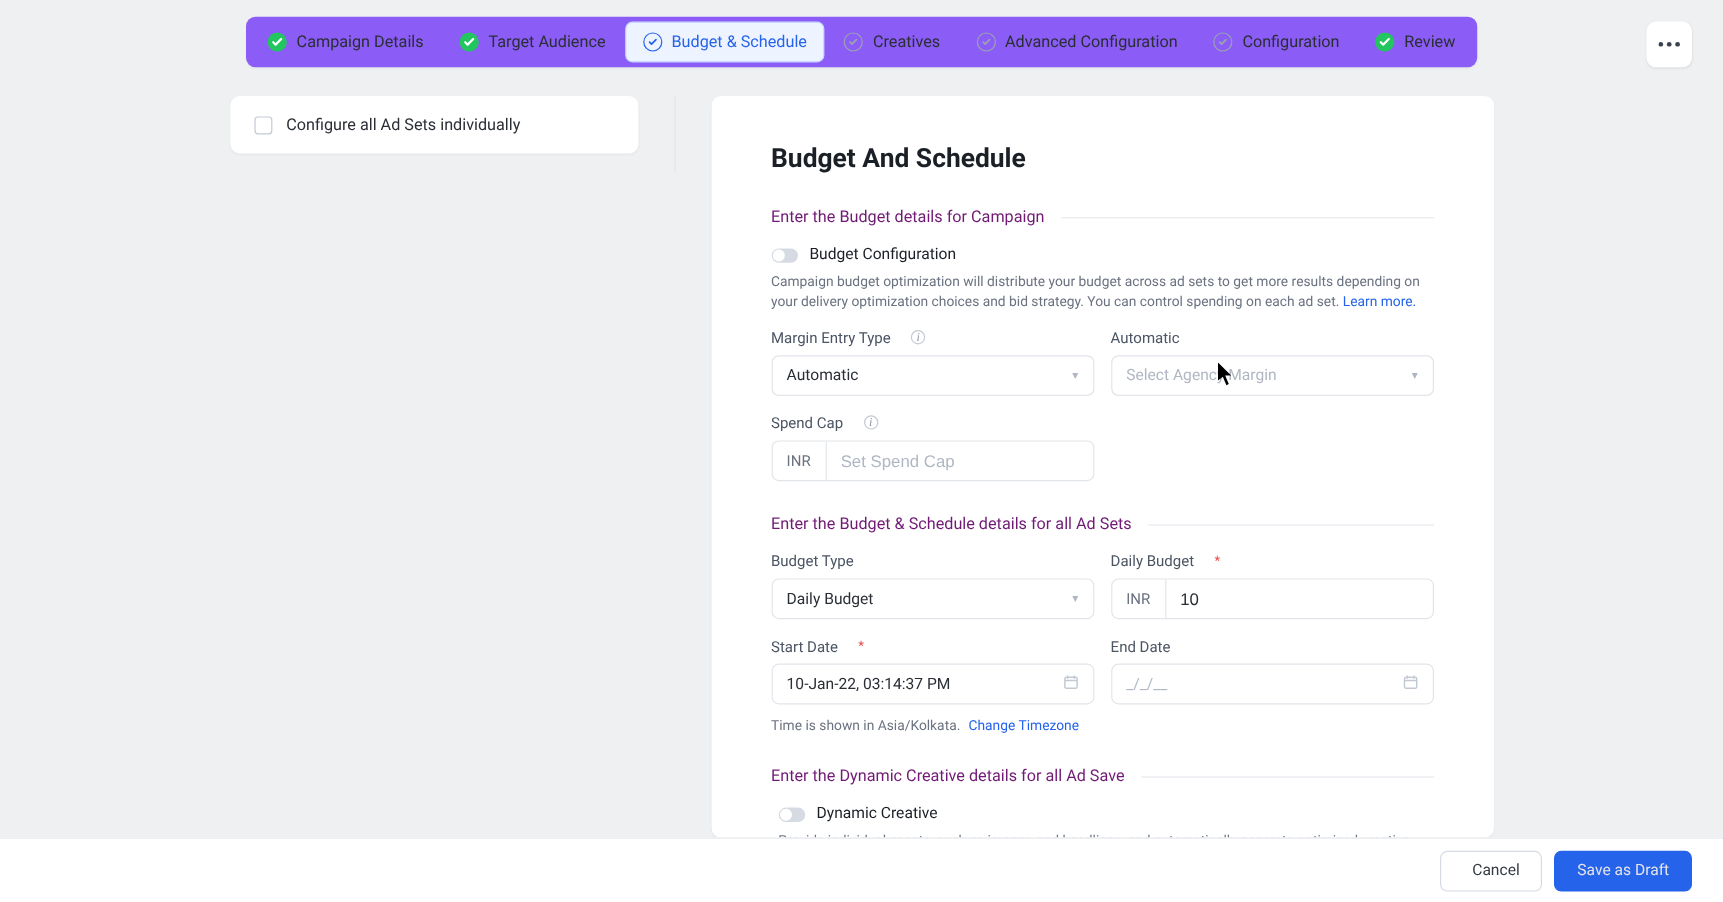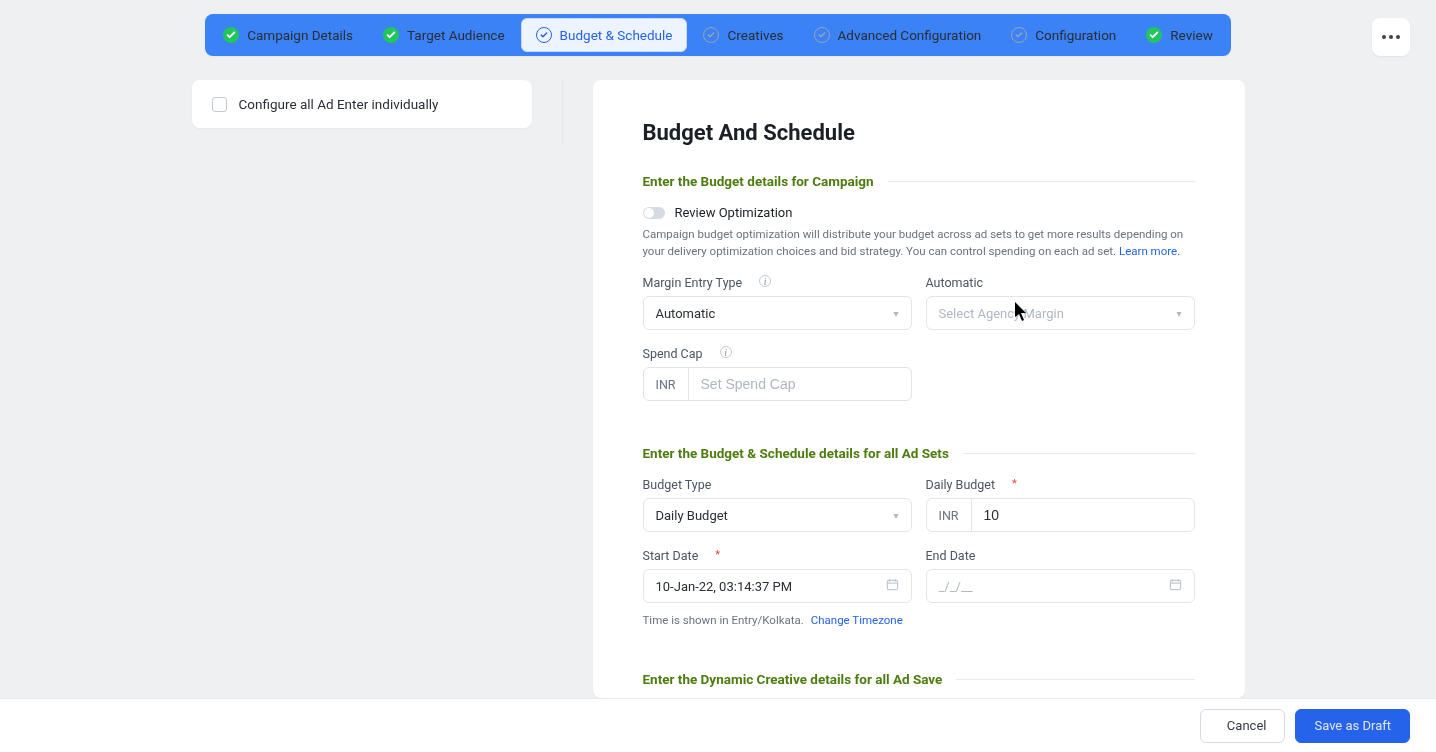--- a/index.html
+++ b/index.html
@@ -14,21 +14,21 @@
   }
   
   .tabs-wrap {
     display: flex;
     justify-content: center;
     align-items: center;
     padding-top: 14px;
   }
   .tabs {
     display: flex;
-    background: #3b82f6;
+    background: #8b5cf6;
     border-radius: 8px;
     padding: 4px;
     gap: 2px;
     box-shadow: 0 1px 2px rgba(0,0,0,0.04);
   }
   .tab {
     display: flex;
     align-items: center;
     gap: 8px;
     padding: 8px 14px;
@@ -117,21 +117,21 @@
     font-weight: 700;
     color: #1b1f26;
     margin-bottom: 28px;
   }
   .section-head {
     display: flex;
     align-items: center;
     gap: 14px;
     margin-bottom: 16px;
   }
-  .section-head span { font-size: 13.5px; font-weight: 700; color: #4d7c0f; }
+  .section-head span { font-size: 13.5px; font-weight: 400; color: #701a75; }
   .section-head .line { flex: 1; height: 1px; background: #e7eaee; }
   .toggle-row { display: flex; align-items: center; gap: 10px; margin-bottom: 6px; }
   .switch {
     width: 22px; height: 12px; background: #d6dbe3; border-radius: 999px; position: relative; cursor: pointer;
   }
   .switch .knob {
     width: 10px; height: 10px; background: #fff; border-radius: 50%;
     position: absolute; top: 1px; left: 1px;
   }
   .toggle-label { font-size: 13px; color: #1b1f26; }
@@ -172,21 +172,21 @@
   }
   .input-grp input {
     border: none; outline: none; flex: 1; height: 100%; padding: 0 12px;
     font-size: 14px; color: #2a2e35; background: transparent;
   }
   .input-grp input::placeholder { color: #b0b7c3; }
   .date-input { justify-content: space-between; cursor: pointer; }
   .cal-icon { color:#c3c9d3; }
   .tz-row { font-size: 11.5px; color: #6b7280; margin-top: -6px; margin-bottom: 20px; }
   .tz-row a { color: #2563eb; text-decoration: none; margin-left:4px;}
-  .section-gap { margin-top: 44px; }
+  .section-gap { margin-top: 28px; }
   
   .footer {
     position: absolute;
     bottom: 0; left: 0; right: 0;
     height: 54px;
     background: #fff;
     border-top: 1px solid #e8ebef;
     display: flex;
     align-items: center;
     justify-content: flex-end;
@@ -281,39 +281,39 @@
       <circle cx="2" cy="2" r="2"></circle>
       <circle cx="9" cy="2" r="2"></circle>
       <circle cx="16" cy="2" r="2"></circle>
     </svg>
 </div>
 
 <div class="body-area">
   <div class="side-panel">
     <div class="side-card">
       <span class="checkbox"></span>
-      <span class="side-label">Configure all Ad Enter individually</span>
+      <span class="side-label">Configure all Ad Sets individually</span>
     </div>
   </div>
 
   <div class="divider-vert"></div>
 
   <div class="main-panel">
     <div class="main-title">Budget And Schedule</div>
 
     <div class="section-head">
       <span>Enter the Budget details for Campaign</span>
       <div class="line"></div>
     </div>
 
     <div class="toggle-row">
       <div class="switch">
           <div class="knob"></div>
         </div>
-      <span class="toggle-label">Review Optimization</span>
+      <span class="toggle-label">Budget Configuration</span>
     </div>
     <div class="help-text">
       <span>Campaign budget optimization will distribute your budget across ad sets to get more results depending on your delivery optimization choices and bid strategy. You can control spending on each ad set. </span><a href="#">Learn more.</a>
     </div>
 
     <div class="row2">
       <div class="col">
         <div class="field-label">
           <span>Margin Entry Type</span>
           <span class="info-icon">i</span>
@@ -401,21 +401,21 @@
             <svg width="13" height="13" viewBox="0 0 14 14" fill="none" stroke="#c3c9d3" stroke-width="1.3">
                 <rect x="1.5" y="2.5" width="11" height="10" rx="1.5"></rect>
                 <path d="M1.5 5.5h11M4 1v3M10 1v3"></path>
               </svg>
           </span>
         </div>
       </div>
     </div>
 
     <div class="tz-row">
-      <span>Time is shown in Entry/Kolkata.</span>
+      <span>Time is shown in Asia/Kolkata.</span>
       <a href="#">Change Timezone</a>
     </div>
 
     <div class="section-head section-gap">
       <span>Enter the Dynamic Creative details for all Ad Save</span>
       <div class="line"></div>
     </div>
 
     <div class="toggle-row" style="margin-left:6px;">
       <div class="switch">

